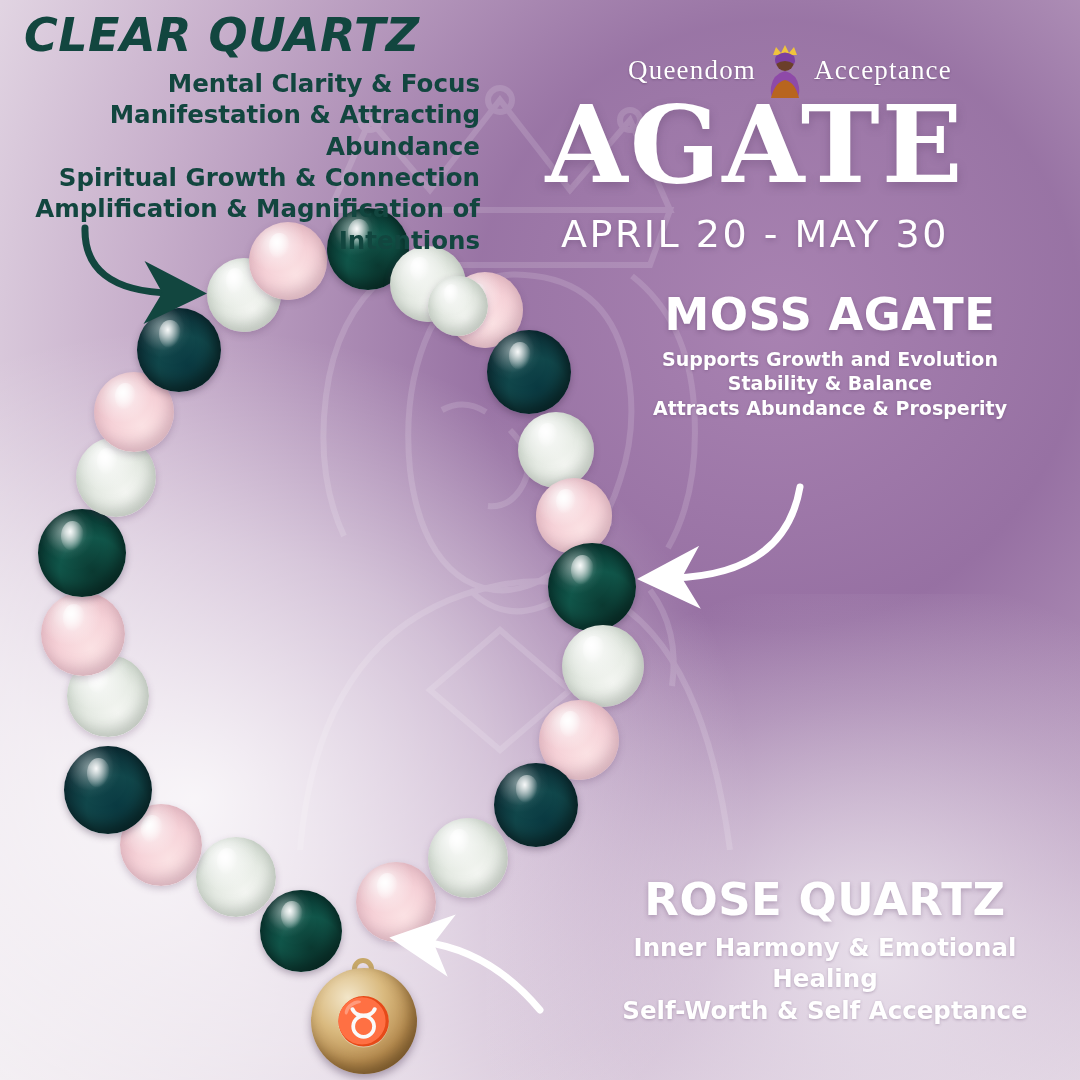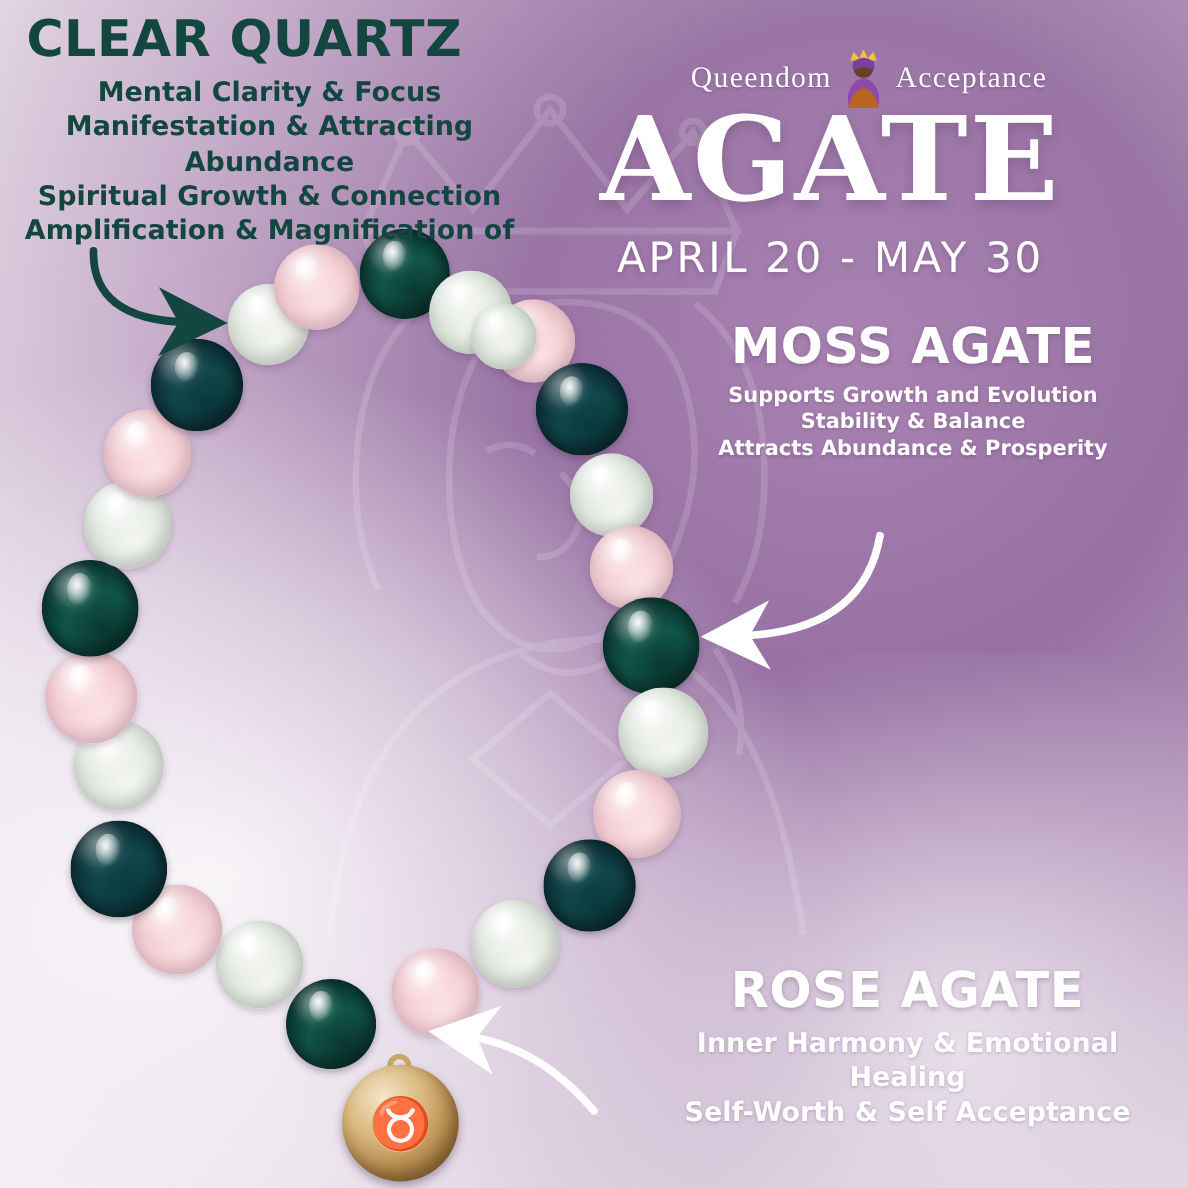--- a/index.html
+++ b/index.html
@@ -95,23 +95,23 @@
   .block .line {
     font-family: "DejaVu Sans", sans-serif;
     font-weight: bold;
     line-height: 1.28;
   }
 
   #block-clear-quartz {
     top: 8px; left: 10px; width: 470px; text-align: center;
   }
   #block-clear-quartz h2 {
-    font-size: 46px; color: #12463f; text-align: left; padding-left: 14px;
-  }
-  #block-clear-quartz .line { font-size: 24.5px; color: #12463f; }
+    font-size: 46px; color: #12463f; text-align: left; padding-left: 14px; font-style: italic;
+  }
+  #block-clear-quartz .line { font-size: 24.5px; color: #12463f; text-align: right; }
 
   #block-moss-agate {
     top: 288px; right: 20px; width: 460px; text-align: center;
   }
   #block-moss-agate h2 { font-size: 45px; color: #ffffff; text-shadow: 0 2px 5px rgba(80,50,90,0.3); }
   #block-moss-agate .line { font-size: 19px; color: #ffffff; text-shadow: 0 1px 3px rgba(80,50,90,0.3); }
 
   #block-rose-quartz {
     top: 873px; right: 20px; width: 470px; text-align: center;
   }
@@ -271,29 +271,30 @@
     <path d="M800 487 C790 545, 748 576, 672 578" stroke="#ffffff" stroke-width="7" fill="none" stroke-linecap="round" marker-end="url(#ah-white)"></path>
     <path d="M540 1010 C508 972, 470 948, 424 942" stroke="#ffffff" stroke-width="7" fill="none" stroke-linecap="round" marker-end="url(#ah-white)"></path>
   </svg>
 
   <div class="block" id="block-clear-quartz">
     <h2>CLEAR QUARTZ</h2>
     <div class="line">Mental Clarity &amp; Focus</div>
     <div class="line">Manifestation &amp; Attracting Abundance</div>
     <div class="line">Spiritual Growth &amp; Connection</div>
     <div class="line">Amplification &amp; Magnification of</div>
+    <div class="line">Intentions</div>
   </div>
 
   <div class="block" id="block-moss-agate">
     <h2>MOSS AGATE</h2>
     <div class="line">Supports Growth and Evolution</div>
     <div class="line">Stability &amp; Balance</div>
     <div class="line">Attracts Abundance &amp; Prosperity</div>
   </div>
 
   <div class="block" id="block-rose-quartz">
-    <h2>ROSE AGATE</h2>
+    <h2>ROSE QUARTZ</h2>
     <div class="line">Inner Harmony &amp; Emotional Healing</div>
     <div class="line">Self-Worth &amp; Self Acceptance</div>
 
   </div>
 
 </div>
 
 </body></html>

